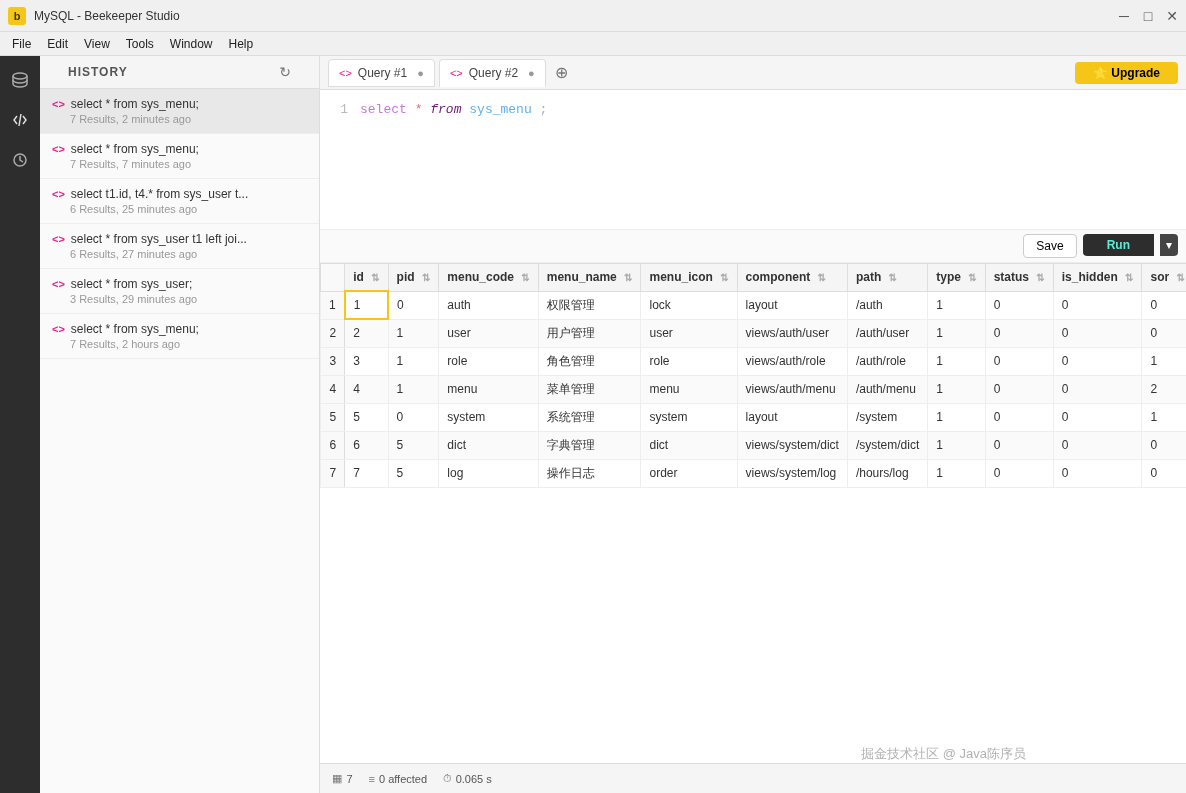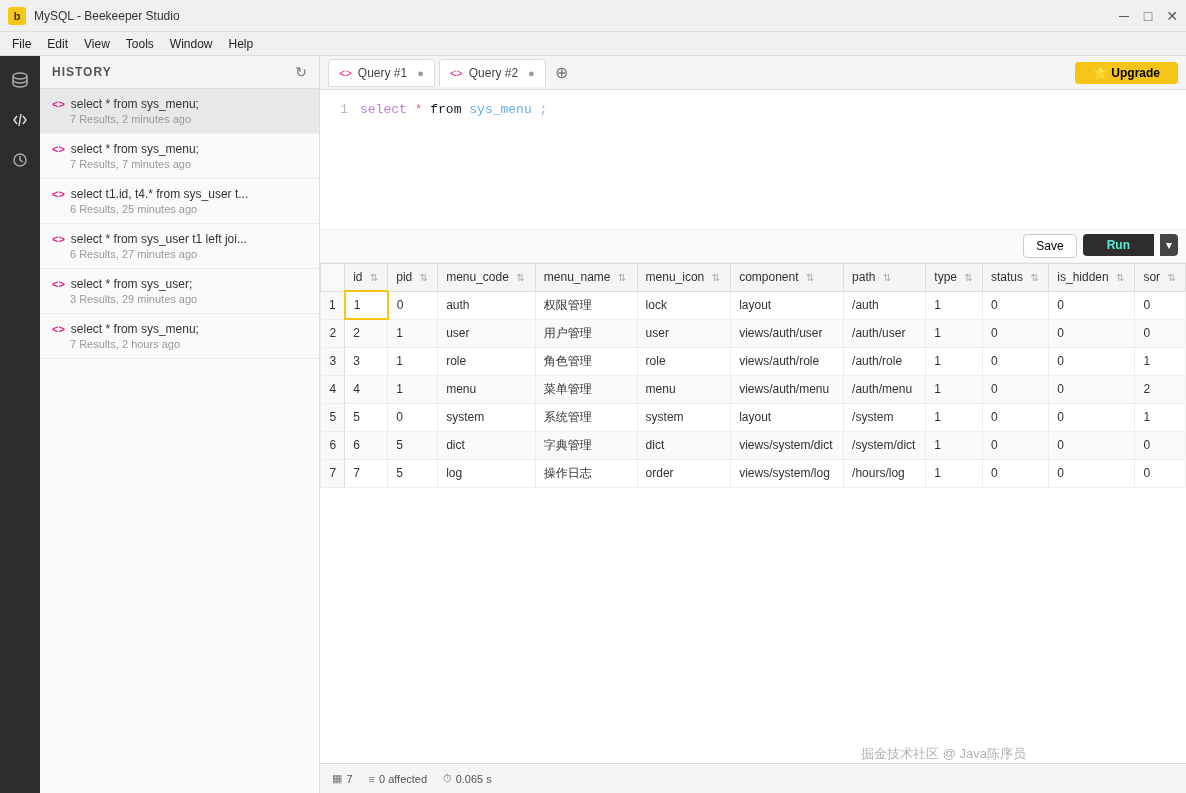--- a/index.html
+++ b/index.html
@@ -80,21 +80,21 @@
       width: 280px;
       background: #fafafa;
       border-right: 1px solid #ddd;
       display: flex;
       flex-direction: column;
     }
     #sidebar-header {
       display: flex;
       align-items: center;
       justify-content: space-between;
-      padding: 8px 12px;
+      padding: 8px 28px;
       border-bottom: 1px solid #ddd;
       background: #f5f5f5;
       text-align: right;
     }
     #sidebar-header .history-title {
       font-size: 12px;
       font-weight: 600;
       letter-spacing: 1px;
       color: #555;
     }
@@ -211,21 +211,21 @@
     }
     .line-numbers {
       color: #bbb;
       font-size: 13px;
       min-width: 20px;
       text-align: right;
       user-select: none;
     }
     .code-content { flex: 1; }
     .kw-select { color: #c678dd; font-family: Liberation Mono, monospace; }
-    .kw-from { color: #0f172a; }
+    .kw-from { color: #701a75; font-style: italic; }
     .kw-star { color: #e06c75; }
     .kw-table { color: #61afef; }
     .kw-semi { color: #abb2bf; }
 
     
     #result-toolbar {
       display: flex;
       align-items: flex-start;
       justify-content: flex-end;
       padding: 4px 8px;
@@ -269,21 +269,21 @@
     #result-table {
       width: 100%;
       border-collapse: collapse;
       font-size: 12px;
     }
     #result-table thead th {
       background: #f5f5f5;
       border: 1px solid #ddd;
       padding: 6px 8px;
       text-align: left;
-      font-weight: 400;
+      font-weight: 700;
       white-space: nowrap;
       position: sticky;
       top: 0;
       color: #333;
     }
     #result-table thead th .sort-icon {
       margin-left: 4px;
       color: #aaa;
       font-size: 10px;
     }

